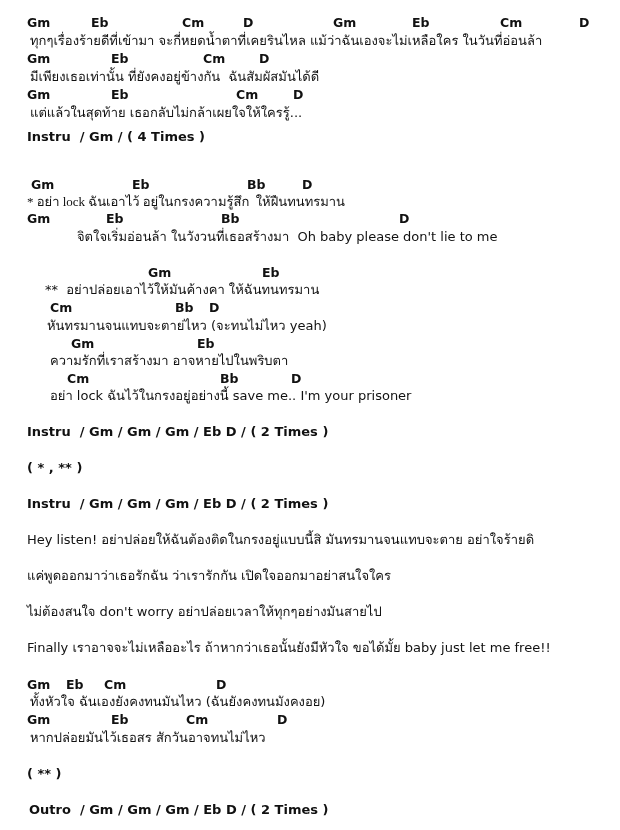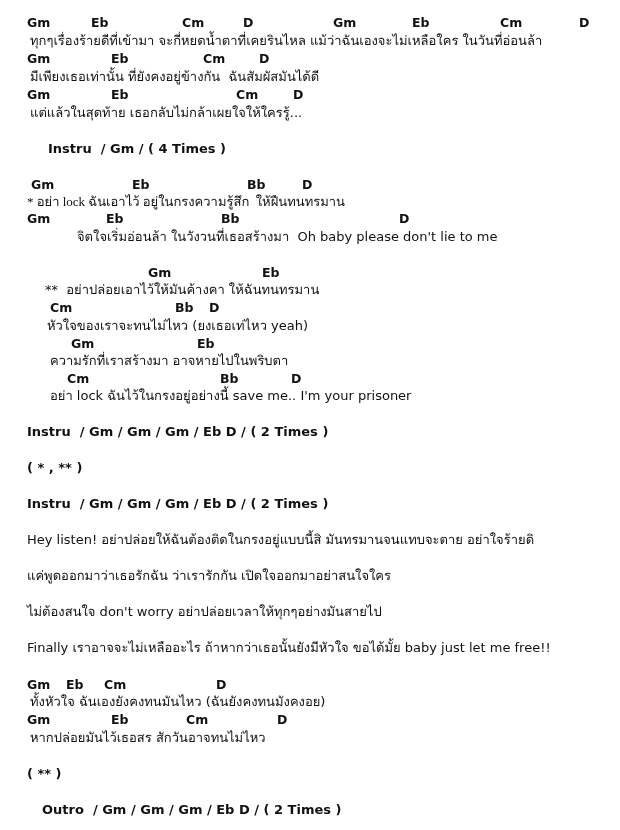--- a/index.html
+++ b/index.html
@@ -26,38 +26,38 @@
     <span class="ln chord" style="top: 51px; left: 27px;">Gm</span>
     <span class="ln chord" style="top: 51px; left: 111px;">Eb</span>
     <span class="ln chord" style="top: 51px; left: 203px;">Cm</span>
     <span class="ln chord" style="top: 51px; left: 259px;">D</span>
     <div class="ln lyric" style="top: 69px; left: 30px;">มีเพียงเธอเท่านั้น ที่ยังคงอยู่ข้างกัน  ฉันสัมผัสมันได้ดี</div>
     <span class="ln chord" style="top: 87px; left: 27px;">Gm</span>
     <span class="ln chord" style="top: 87px; left: 111px;">Eb</span>
     <span class="ln chord" style="top: 87px; left: 236px;">Cm</span>
     <span class="ln chord" style="top: 87px; left: 293px;">D</span>
     <div class="ln lyric" style="top: 105px; left: 30px;">แต่แล้วในสุดท้าย เธอกลับไม่กล้าเผยใจให้ใครรู้...</div>
-    <div class="ln section" style="top: 141px; left: 27px; margin-left: 21px;">Instru  / Gm / ( 4 Times )</div>
+    <div class="ln section" style="top: 129px; left: 27px;">Instru  / Gm / ( 4 Times )</div>
     <span class="ln chord" style="top: 177px; left: 31px;">Gm</span>
     <span class="ln chord" style="top: 177px; left: 132px;">Eb</span>
     <span class="ln chord" style="top: 177px; left: 247px;">Bb</span>
     <span class="ln chord" style="top: 177px; left: 302px;">D</span>
     <div class="ln lyric" style="top: 194px; left: 27px; font-family: Liberation Serif, serif;">* อย่า lock ฉันเอาไว้ อยู่ในกรงความรู้สึก  ให้ฝืนทนทรมาน</div>
     <span class="ln chord" style="top: 211px; left: 27px;">Gm</span>
     <span class="ln chord" style="top: 211px; left: 106px;">Eb</span>
     <span class="ln chord" style="top: 211px; left: 221px;">Bb</span>
     <span class="ln chord" style="top: 211px; left: 399px;">D</span>
     <div class="ln lyric" style="top: 229px; left: 30px; margin-left: 47px;">จิตใจเริ่มอ่อนล้า ในวังวนที่เธอสร้างมา  Oh baby please don't lie to me</div>
     <span class="ln chord" style="top: 265px; left: 148px;">Gm</span>
     <span class="ln chord" style="top: 265px; left: 262px;">Eb</span>
     <div class="ln lyric" style="top: 282px; left: 45px; text-align: center;">**  อย่าปล่อยเอาไว้ให้มันค้างคา ให้ฉันทนทรมาน</div>
     <span class="ln chord" style="top: 300px; left: 50px;">Cm</span>
     <span class="ln chord" style="top: 300px; left: 175px;">Bb</span>
     <span class="ln chord" style="top: 300px; left: 209px;">D</span>
-    <div class="ln lyric" style="top: 318px; left: 47px;">หัวใจของเราจะทนไม่ไหว (ยงเธอเท่ไหว yeah)</div>
+    <div class="ln lyric" style="top: 318px; left: 47px;">หันทรมานจนแทบจะตาย่ไหว (จะทนไม่ไหว yeah)</div>
     <span class="ln chord" style="top: 336px; left: 71px;">Gm</span>
     <span class="ln chord" style="top: 336px; left: 197px;">Eb</span>
     <div class="ln lyric" style="top: 353px; left: 50px;">ความรักที่เราสร้างมา อาจหายไปในพริบตา</div>
     <span class="ln chord" style="top: 371px; left: 67px;">Cm</span>
     <span class="ln chord" style="top: 371px; left: 220px;">Bb</span>
     <span class="ln chord" style="top: 371px; left: 291px;">D</span>
     <div class="ln lyric" style="top: 388px; left: 50px;">อย่า lock ฉันไว้ในกรงอยู่อย่างนี้ save me.. I'm your prisoner</div>
     <div class="ln section" style="top: 424px; left: 27px;">Instru  / Gm / Gm / Gm / Eb D / ( 2 Times )</div>
     <div class="ln section" style="top: 460px; left: 27px;">( * , ** )</div>
     <div class="ln section" style="top: 496px; left: 27px;">Instru  / Gm / Gm / Gm / Eb D / ( 2 Times )</div>
@@ -69,14 +69,14 @@
     <span class="ln chord" style="top: 677px; left: 66px;">Eb</span>
     <span class="ln chord" style="top: 677px; left: 104px;">Cm</span>
     <span class="ln chord" style="top: 677px; left: 216px;">D</span>
     <div class="ln lyric" style="top: 694px; left: 30px;">ทั้งหัวใจ ฉันเองยังคงทนมันไหว (ฉันยังคงทนมังคงอย)</div>
     <span class="ln chord" style="top: 712px; left: 27px;">Gm</span>
     <span class="ln chord" style="top: 712px; left: 111px;">Eb</span>
     <span class="ln chord" style="top: 712px; left: 186px;">Cm</span>
     <span class="ln chord" style="top: 712px; left: 277px;">D</span>
     <div class="ln lyric" style="top: 730px; left: 30px;">หากปล่อยมันไว้เธอสร สักวันอาจทนไม่ไหว</div>
     <div class="ln section" style="top: 766px; left: 27px;">( ** )</div>
-    <div class="ln section" style="top: 802px; left: 42px; text-align: center;">Outro  / Gm / Gm / Gm / Eb D / ( 2 Times )</div>
+    <div class="ln section" style="top: 802px; left: 29px; text-align: center;">Outro  / Gm / Gm / Gm / Eb D / ( 2 Times )</div>
   </div>
 
 </body></html>

